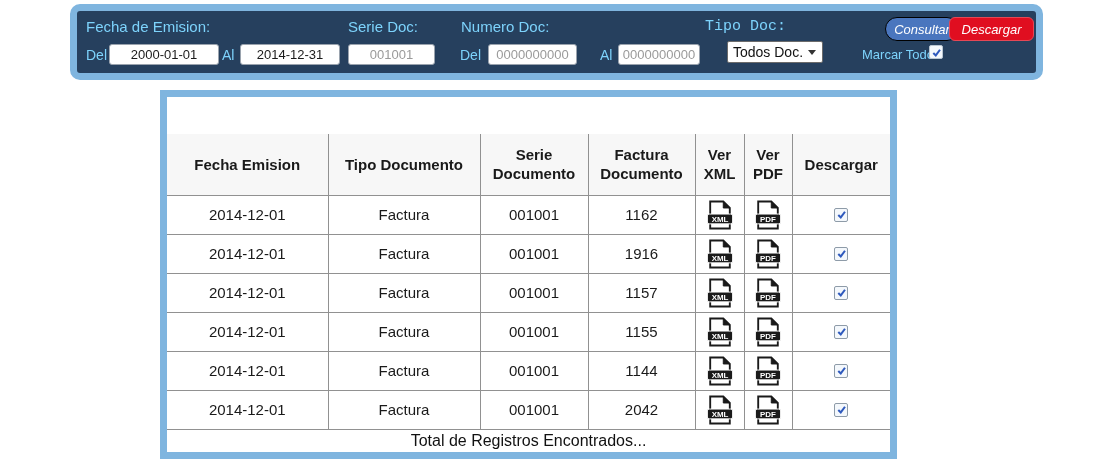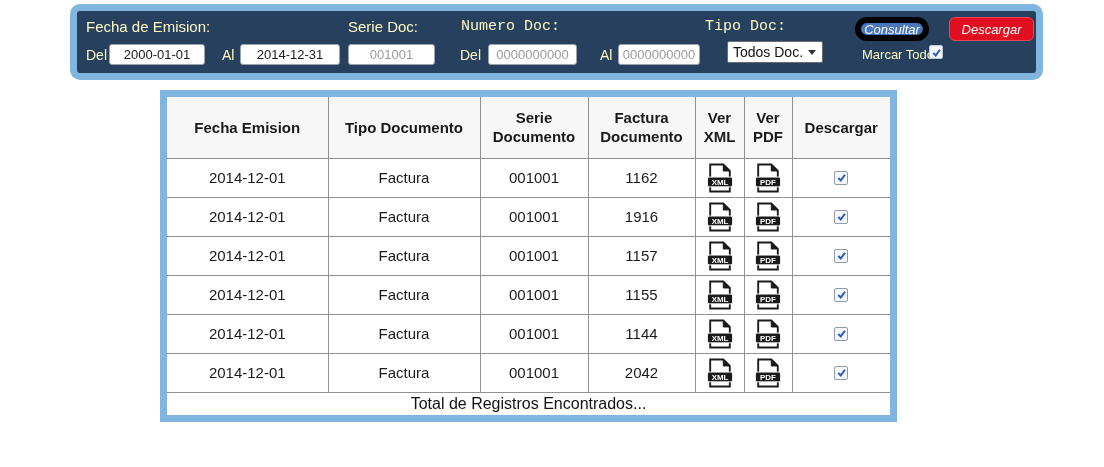--- a/index.html
+++ b/index.html
@@ -8,36 +8,36 @@
     width:1104px; height:467px; position:relative; overflow:hidden;
     font-family:"Liberation Sans", sans-serif;
   }
 
   
   .filter-bar {
     position:absolute; left:70px; top:4px; width:973px; height:76px;
     background:#26405E; border:7px solid #7FB5DF; border-radius:10px;
   }
   .filter-bar .abs { position:absolute; }
-  .lbl { color:#fef9c3; font-size:15px; line-height:16px; white-space:nowrap; }
+  .lbl { color:#7dd3fc; font-size:15px; line-height:16px; white-space:nowrap; }
   .lbl.small { font-size:14px; }
   .txt-input {
     position:absolute; height:21px; background:#ffffff;
     border:1px solid #9AA3AE; border-radius:3px;
     font-family:"Liberation Sans", sans-serif; font-size:13px;
     text-align:center; color:#1a1a1a; padding:0 2px; outline:none;
   }
   .txt-input.ghost { color:#9a9a9a; }
   .btn {
     position:absolute; top:6px; height:24px; color:#ffffff;
     font-family:"Liberation Sans", sans-serif;
     font-size:13px; font-style:italic; cursor:pointer;
     display:flex; align-items:center; justify-content:center;
   }
-  .btn-consultar { left:778px; width:74px; background:#4A76BE; border:6px solid #000000; border-radius:12px; }
+  .btn-consultar { left:808px; width:74px; background:#4A76BE; border:1px solid #000000; border-radius:12px; }
   .btn-descargar { right:2px; width:85px; background:#E00E20; border:1px solid #E64856; border-radius:6px; }
   .select-box {
     position:absolute; left:650px; top:30px; width:96px; height:22px;
     background:#ffffff; border:1px solid #6b6b6b; border-radius:2px;
     display:flex; align-items:center; cursor:pointer;
   }
   .select-box .sel-text { flex:1; font-size:14px; color:#111; padding-left:5px; white-space:nowrap; overflow:hidden; }
   .arrow-down {
     width:0; height:0; margin-right:6px;
     border-left:4px solid transparent; border-right:4px solid transparent;
@@ -50,21 +50,21 @@
   }
   .checkbox.bar-style { border-color:#B9C6D2; }
   .checkbox svg { display:none; }
   .checkbox.checked svg { display:block; }
 
   
   .table-wrap {
     position:absolute; left:160px; top:90px; width:737px;
     border:7px solid #7FB5DF; background:#ffffff;
   }
-  table { border-collapse:collapse; table-layout:fixed; width:723px; }
+  table { border-collapse:collapse; table-layout:fixed; width:723px;margin-top:37px; }
   th, td {
     border:1px solid #919191; text-align:center; vertical-align:middle;
     font-family:"Liberation Sans", sans-serif; overflow:hidden;
   }
   thead th {
     background:#F7F7F7; font-size:15px; font-weight:bold; color:#1a1a1a;
     height:61px; border-top:none; line-height:19px; padding:0 4px;
   }
   tbody td { background:#ffffff; font-size:15px; color:#1a1a1a; height:39px; }
   tfoot td {
@@ -74,28 +74,28 @@
   tr > *:first-child { border-left:none; }
   tr > *:last-child  { border-right:none; }
   .file-icon { width:28px; height:30px; display:inline-block; vertical-align:middle; cursor:pointer; }
 </style>
 </head>
 <body>
 
 <div class="filter-bar">
   <span class="abs lbl" style="left:9px; top:8px;">Fecha de Emision:</span>
   <span class="abs lbl" style="left:271px; top:8px;">Serie Doc:</span>
-  <span class="abs lbl" style="left:384px; top:8px;font-family:Liberation Mono, monospace;">Numero Doc:</span>
+  <span class="abs lbl" style="left:384px; top:8px;">Numero Doc:</span>
   <span class="abs lbl" style="left:628px; top:8px;font-family:Liberation Mono, monospace;">Tipo Doc:</span>
 
   <button class="btn btn-consultar">Consultar</button>
   <button class="btn btn-descargar">Descargar</button>
 
   <span class="abs lbl small" style="left:9px; top:36px;">Del</span>
-  <input class="txt-input" style="left: 32px; top: 33px; width: 96px;" value="2000-01-01">
+  <input class="txt-input" style="left: 32px; top: 33px; width: 110px;" value="2000-01-01">
   <span class="abs lbl small" style="left:145px; top:36px;">Al</span>
   <input class="txt-input" style="left: 163px; top: 33px; width: 100px;" value="2014-12-31">
 
   <input class="txt-input ghost" style="left: 271px; top: 33px; width: 87px;" value="001001">
 
   <span class="abs lbl small" style="left:383px; top:36px;">Del</span>
   <input class="txt-input ghost" style="left: 411px; top: 33px; width: 89px;" value="0000000000">
   <span class="abs lbl small" style="left:523px; top:36px;">Al</span>
   <input class="txt-input ghost" style="left: 541px; top: 33px; width: 82px;" value="0000000000">
 

